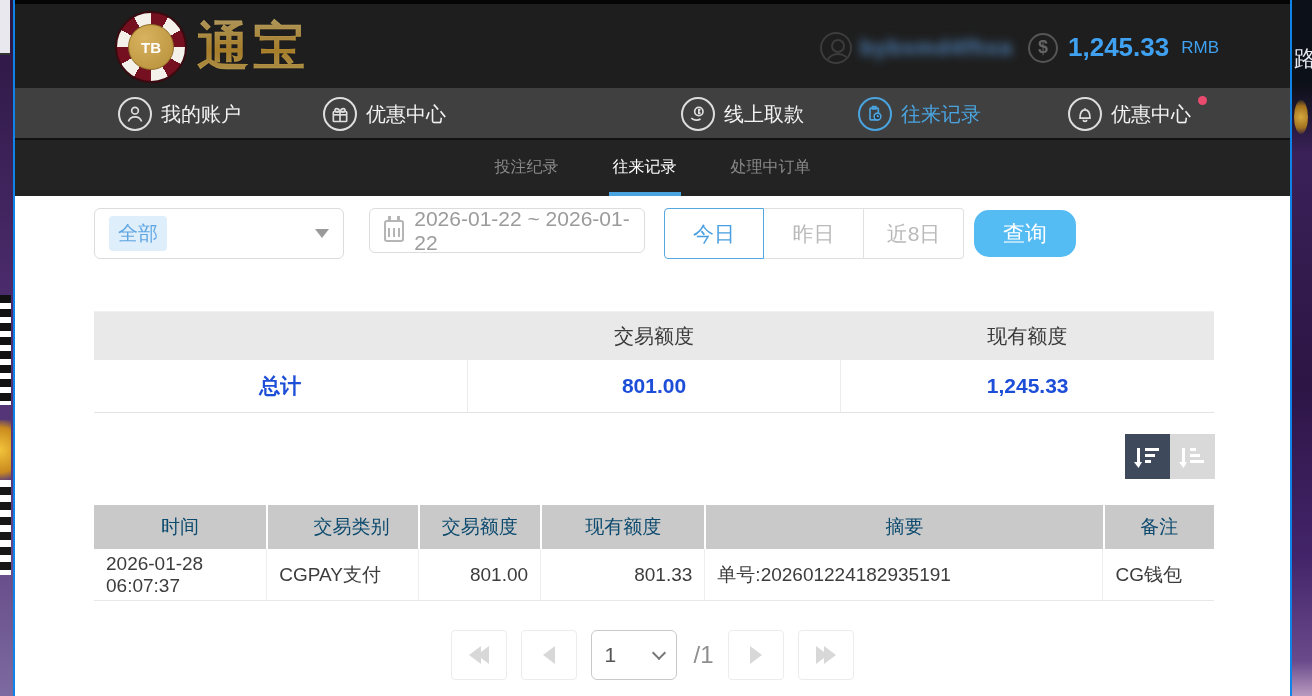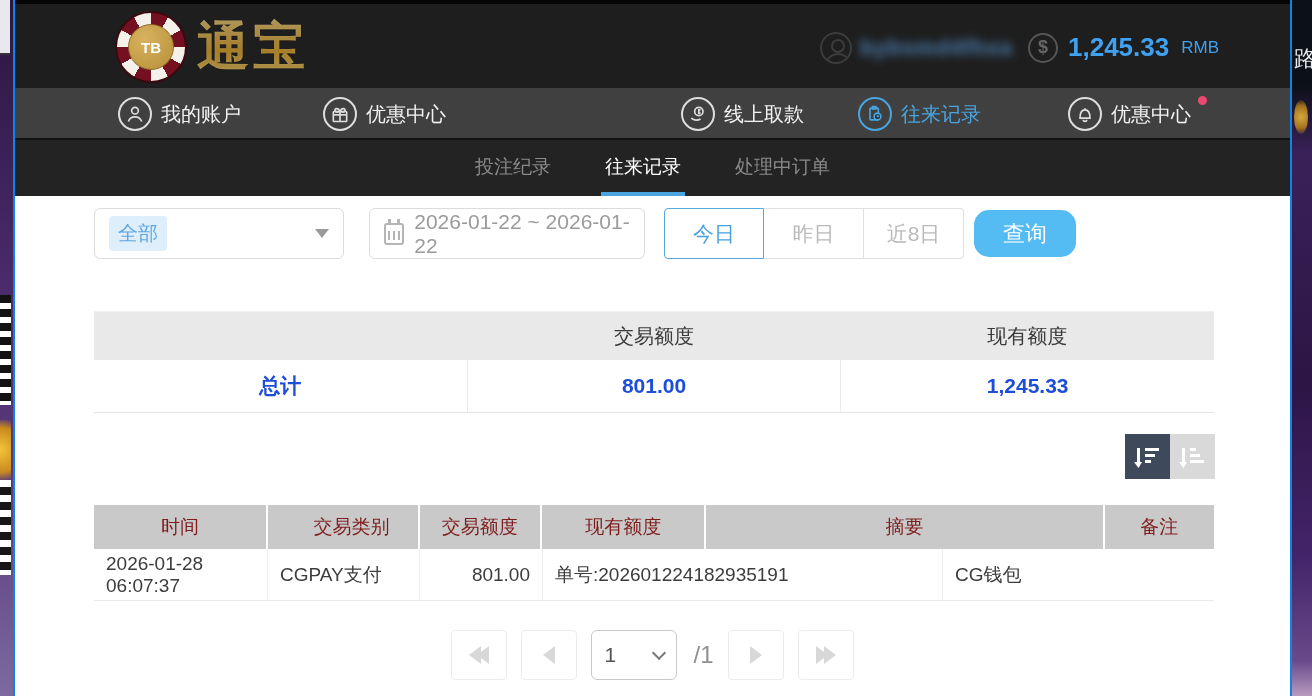--- a/index.html
+++ b/index.html
@@ -56,33 +56,33 @@
     display:flex; align-items:center; justify-content:center; }
   .nav-item .nv-ic svg { stroke:#dedede; }
   .nav-item span.lbl { font-size:20px; }
   .nav-item.active { color:#4aa4e0; }
   .nav-item.active .nv-ic { border-color:#4aa4e0; }
   .nav-item.active .nv-ic svg { stroke:#4aa4e0; }
   .red-dot { position:absolute; right:-16px; top:8px; width:9px; height:9px; border-radius:50%; background:#ea4a6e; }
 
   
   .tabbar { position:relative; height:56px; background:#232323; display:flex; justify-content:center; align-items:center; gap:46px; }
-  .tab { color:#8a8a8a; font-size:19px; height:56px; line-height:54px; position:relative; cursor:pointer; padding:0 4px; }
+  .tab { color:#8a8a8a; font-size:16px; height:56px; line-height:54px; position:relative; cursor:pointer; padding:0 4px; }
   .tab.active { color:#fff; }
   .tab.active::after { content:""; position:absolute; left:0; right:0; bottom:0; height:4px; background:#4aa4e0; }
 
   
   .content { position:relative; height:500px; background:#fff; }
 
   
   .sel-box { position:absolute; left:79px; top:12px; width:250px; height:51px; background:#fff;
     border:1px solid #dcdcdc; border-radius:6px; display:flex; align-items:center; padding:0 14px; cursor:pointer; }
   .sel-tag { background:#dfeefb; color:#5ea6e2; font-size:20px; padding:4px 9px; border-radius:4px; }
   .sel-arrow { margin-left:auto; width:0; height:0; border-left:7px solid transparent; border-right:7px solid transparent; border-top:9px solid #9a9a9a; }
-  .date-box { position:absolute; left:354px; top:12px; width:276px; height:51px; background:#fff;
+  .date-box { position:absolute; left:354px; top:12px; width:276px; height:45px; background:#fff;
     border:1px solid #dcdcdc; border-radius:6px; display:flex; align-items:center; gap:10px; padding:0 14px; cursor:pointer; }
   .cal-ic { width:22px; height:22px; border:2px solid #b5b5b5; border-radius:3px; position:relative; }
   .cal-ic::before { content:""; position:absolute; left:2px; top:-6px; width:3px; height:6px; background:#b5b5b5; box-shadow:9px 0 0 #b5b5b5; }
   .cal-ic::after { content:""; position:absolute; left:2px; top:6px; width:14px; height:9px;
     background:repeating-linear-gradient(90deg,#b5b5b5 0 2px,transparent 2px 5px); }
   .date-text { color:#9b9b9b; font-size:21px; }
   .seg { position:absolute; left:649px; top:12px; height:51px; display:flex; }
   .seg-btn { width:100px; height:51px; background:#fff; border:1px solid #e0e0e0; border-left-width:0;
     color:#b9b9b9; font-size:21px; display:flex; align-items:center; justify-content:center; cursor:pointer; }
   .seg-btn:first-child { border-left-width:1px; border-radius:4px 0 0 4px; }
@@ -101,21 +101,21 @@
 
   
   .sorters { position:absolute; left:1110px; top:238px; display:flex; }
   .sort-btn { width:45px; height:45px; display:flex; align-items:center; justify-content:center; cursor:pointer; }
   .sort-btn.desc { background:#3e4a5b; }
   .sort-btn.asc  { background:#d9d9d9; }
 
   
   .rtable { position:absolute; left:79px; top:309px; width:1120px; }
   .rt-head { display:flex; height:44px; background:#c9c9c9; }
-  .rt-head div { display:flex; align-items:center; justify-content:center; color:#7f1d1d; font-size:19px; border-left:2px solid #fff; }
+  .rt-head div { display:flex; align-items:center; justify-content:center; color:#0c4a6e; font-size:19px; border-left:2px solid #fff; }
   .rt-head div:first-child { border-left:none; }
   .rt-row { display:flex; height:52px; background:#fff; border-bottom:1px solid #e8e8e8; }
   .rt-row div { display:flex; align-items:center; color:#3c3c3c; font-size:19px; border-left:1px solid #ededed; padding:0 12px; }
   .rt-row div:first-child { border-left:none; justify-content:center; }
   .c-time{width:173px;} .c-type{width:152px;padding-left:17px;} .c-amt{width:123px; justify-content:flex-end !important;}
   .c-bal{width:165px; justify-content:flex-end !important;} .c-sum{width:400px;} .c-note{width:112px;}
   .rt-head .c-amt, .rt-head .c-bal { justify-content:center !important; }
 
   
   .pager { position:absolute; left:0; top:434px; width:100%; display:flex; align-items:center; justify-content:center; gap:14px; }
@@ -285,20 +285,21 @@
           <div class="c-type">交易类别</div>
           <div class="c-amt">交易额度</div>
           <div class="c-bal">现有额度</div>
           <div class="c-sum">摘要</div>
           <div class="c-note">备注</div>
         </div>
         <div class="rt-row">
           <div class="c-time">2026-01-28 06:07:37</div>
           <div class="c-type">CGPAY支付</div>
           <div class="c-amt">801.00</div>
+          <div class="c-bal">801.33</div>
           <div class="c-sum">单号:202601224182935191</div>
           <div class="c-note">CG钱包</div>
         </div>
       </div>
 
       <div class="pager">
         <div class="pg-btn">
           <span class="tri l"></span>
             <span class="tri l" style="margin-left:-4px"></span>
         </div>

